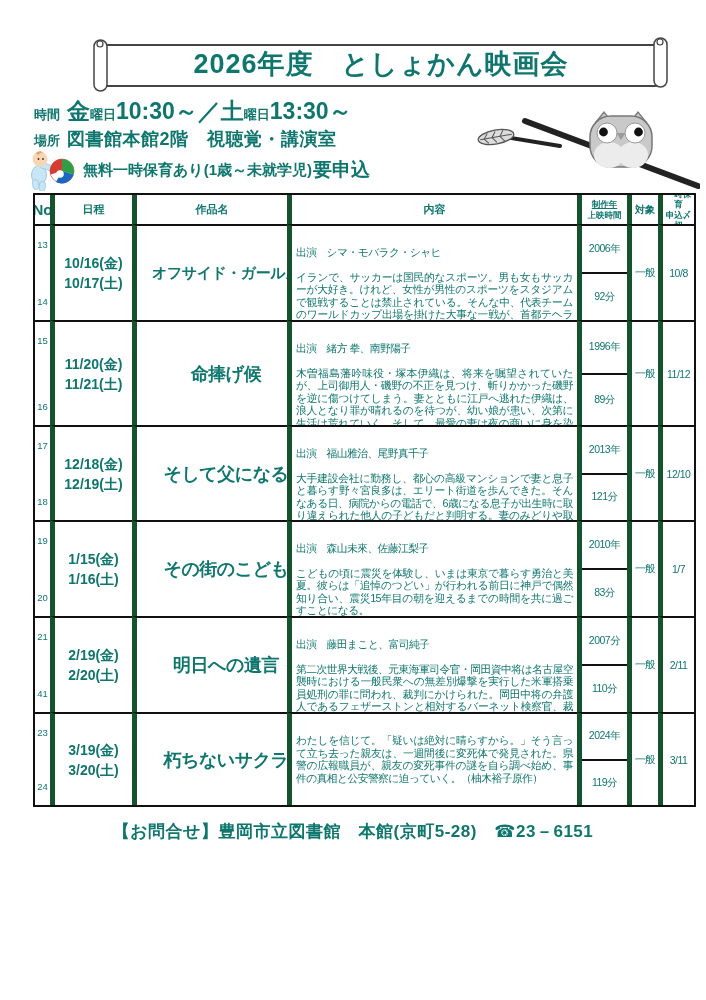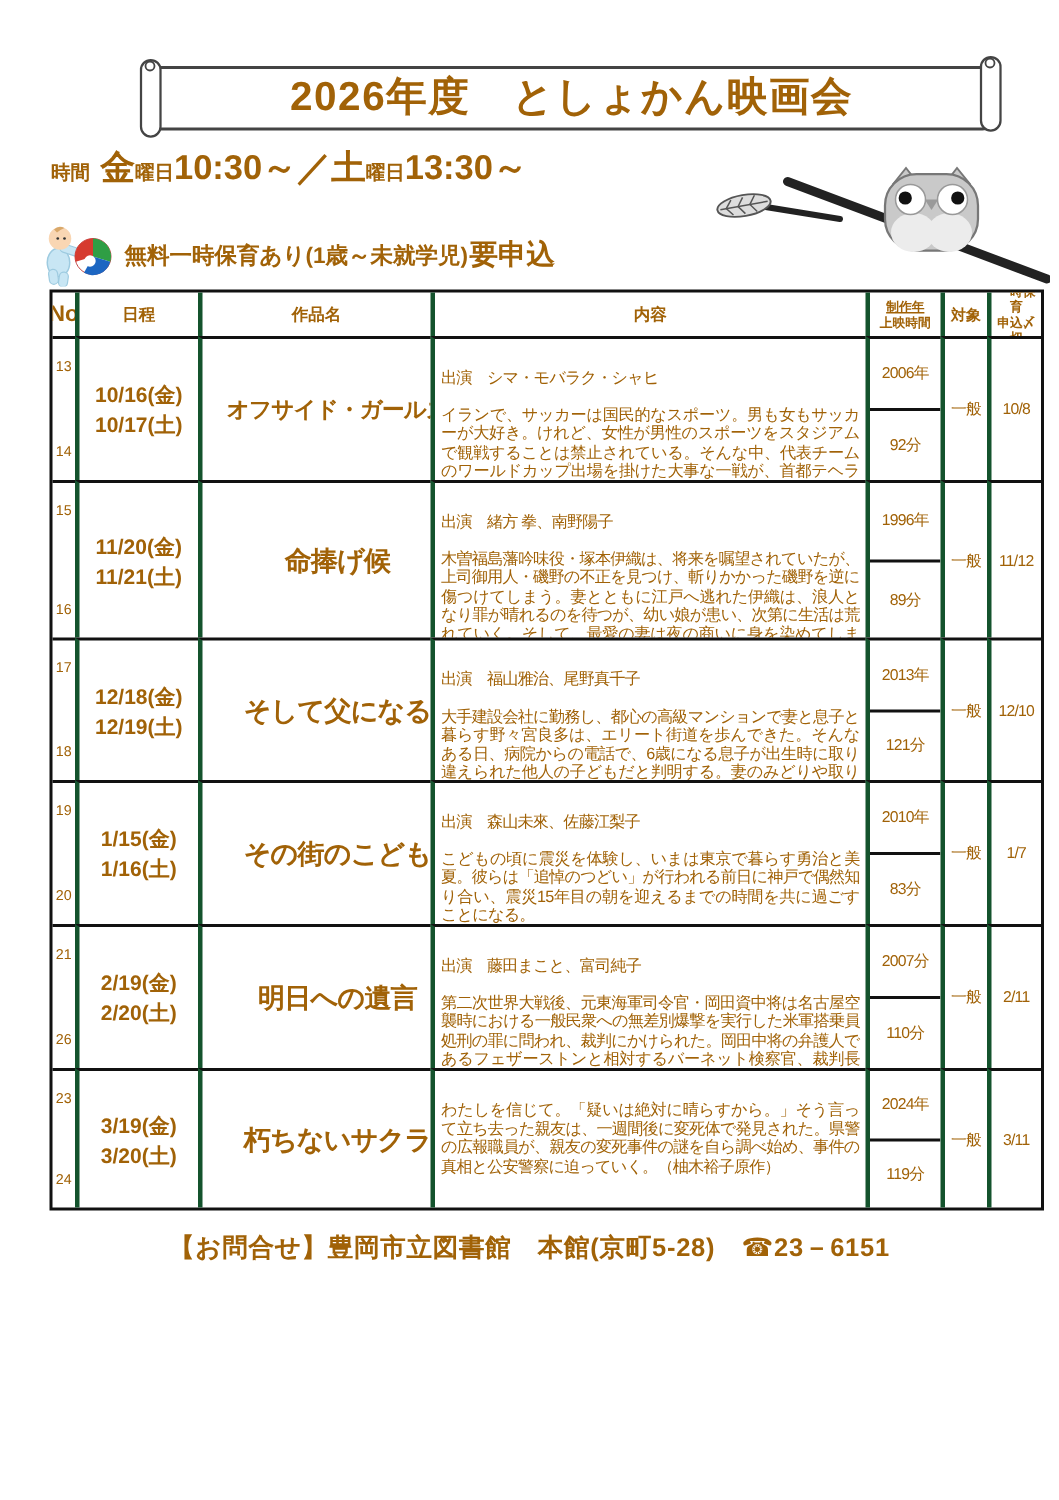--- a/index.html
+++ b/index.html
@@ -1,18 +1,18 @@
 <!DOCTYPE html>
 <html><head>
 <meta charset="utf-8">
 <style>
   html,body{margin:0;padding:0;background:#e8e8e8;}
   .page{
     position:relative;width:706px;height:1000px;background:#ffffff;
-    font-family:"Liberation Sans","DejaVu Sans",sans-serif;color:#a16207;
+    font-family:"Liberation Sans","DejaVu Sans",sans-serif;color:#0f766e;
     margin:0 auto;overflow:hidden;
   }
   
   .banner-svg{position:absolute;left:88px;top:34px;width:586px;height:62px;}
   .banner-title{
     position:absolute;left:88px;top:46px;width:586px;text-align:center;
     font-size:27px;font-weight:bold;letter-spacing:1px;
   }
   
   .time-row{position:absolute;left:34px;top:96px;display:flex;align-items:baseline;white-space:nowrap;}
@@ -26,21 +26,21 @@
   .cc-emph{font-size:19px;font-weight:bold;margin-left:1px;}
   .owl-svg{position:absolute;left:468px;top:110px;width:232px;height:80px;}
   
   .tbl{
     position:absolute;left:33px;top:193px;width:659px;
     display:grid;
     grid-template-columns:15px 82px 155px 290px 50px 31px 36px;
     grid-template-rows:29px 96px 105px 95px 96px 96px 93px;
     border:2px solid #111;background:#fff;box-sizing:content-box;
   }
-  .cell{border-left:3px solid #14532d;border-top:2px solid #111;overflow:hidden;box-sizing:border-box;}
+  .cell{border-left:5px solid #14532d;border-top:2px solid #111;overflow:hidden;box-sizing:border-box;}
   .fc{border-left:none;}
   .hr{border-top:none;}
   .hc{display:flex;align-items:center;justify-content:center;font-size:11px;font-weight:bold;text-align:center;}
   .hc.small2{flex-direction:column;font-size:8.5px;line-height:10.5px;}
   .hc.noh{font-size:15px;font-weight:bold;}
   .u{text-decoration:underline;}
   .c-no{display:flex;flex-direction:column;justify-content:space-between;align-items:center;padding:13px 0;font-size:9.5px;}
   .c-date{display:flex;flex-direction:column;justify-content:center;align-items:center;font-size:14px;font-weight:bold;line-height:20px;}
   .c-title{display:flex;align-items:center;justify-content:center;font-size:18px;font-weight:bold;white-space:nowrap;letter-spacing:-.5px;padding-left:28px;}
   .c-title .tight{font-size:15px;letter-spacing:-.5px;}
@@ -72,20 +72,24 @@
     <span class="info-label">時間</span>
     <span class="t-big">金</span>
     <span class="t-small">曜日</span>
     <span class="t-big">10:30～</span>
     <span class="t-big">／</span>
     <span class="t-big">土</span>
     <span class="t-small">曜日</span>
     <span class="t-big">13:30～</span>
   </div>
 
+  <div class="place-row">
+    <span class="info-label">場所</span>
+    <span class="place-value">図書館本館2階　視聴覚・講演室</span>
+  </div>
 
   <div class="childcare-row">
     <svg width="54" height="42" viewBox="0 0 54 42">
       <ellipse cx="13" cy="26" rx="7.5" ry="9.5" fill="#c8e6f4" stroke="#9ecbe0" stroke-width="1"></ellipse>
       <rect x="15" y="13" width="13" height="5.5" rx="2.7" fill="#c8e6f4" stroke="#9ecbe0" stroke-width="0.8" transform="rotate(18 15 13)"></rect>
       <rect x="6" y="31" width="6" height="10" rx="3" fill="#c8e6f4" stroke="#9ecbe0" stroke-width="0.8" transform="rotate(-8 6 31)"></rect>
       <rect x="14" y="32" width="6" height="10" rx="3" fill="#c8e6f4" stroke="#9ecbe0" stroke-width="0.8" transform="rotate(8 14 32)"></rect>
       <circle cx="14" cy="10" r="7.5" fill="#f9d6b3"></circle>
       <path d="M10,4 Q13,1 17,3 Q14,4 12,6 Z" fill="#d9a86a"></path>
       <circle cx="12.5" cy="10" r="0.9" fill="#333"></circle>
@@ -227,21 +231,21 @@
       <div class="ysp">
         <div class="yh top">2010年</div>
         <div class="yh">83分</div>
       </div>
     </div>
     <div class="cell c-mid">一般</div>
     <div class="cell c-mid">1/7</div>
 
     <div class="cell fc c-no">
       <span>21</span>
-      <span>26</span>
+      <span>41</span>
     </div>
     <div class="cell c-date">
       <span>2/19(金)</span>
       <span>2/20(土)</span>
     </div>
     <div class="cell c-title">
         <span>明日への遺言</span>
       </div>
     <div class="cell c-content">
       <div class="cast">出演　藤田まこと、富司純子</div>

